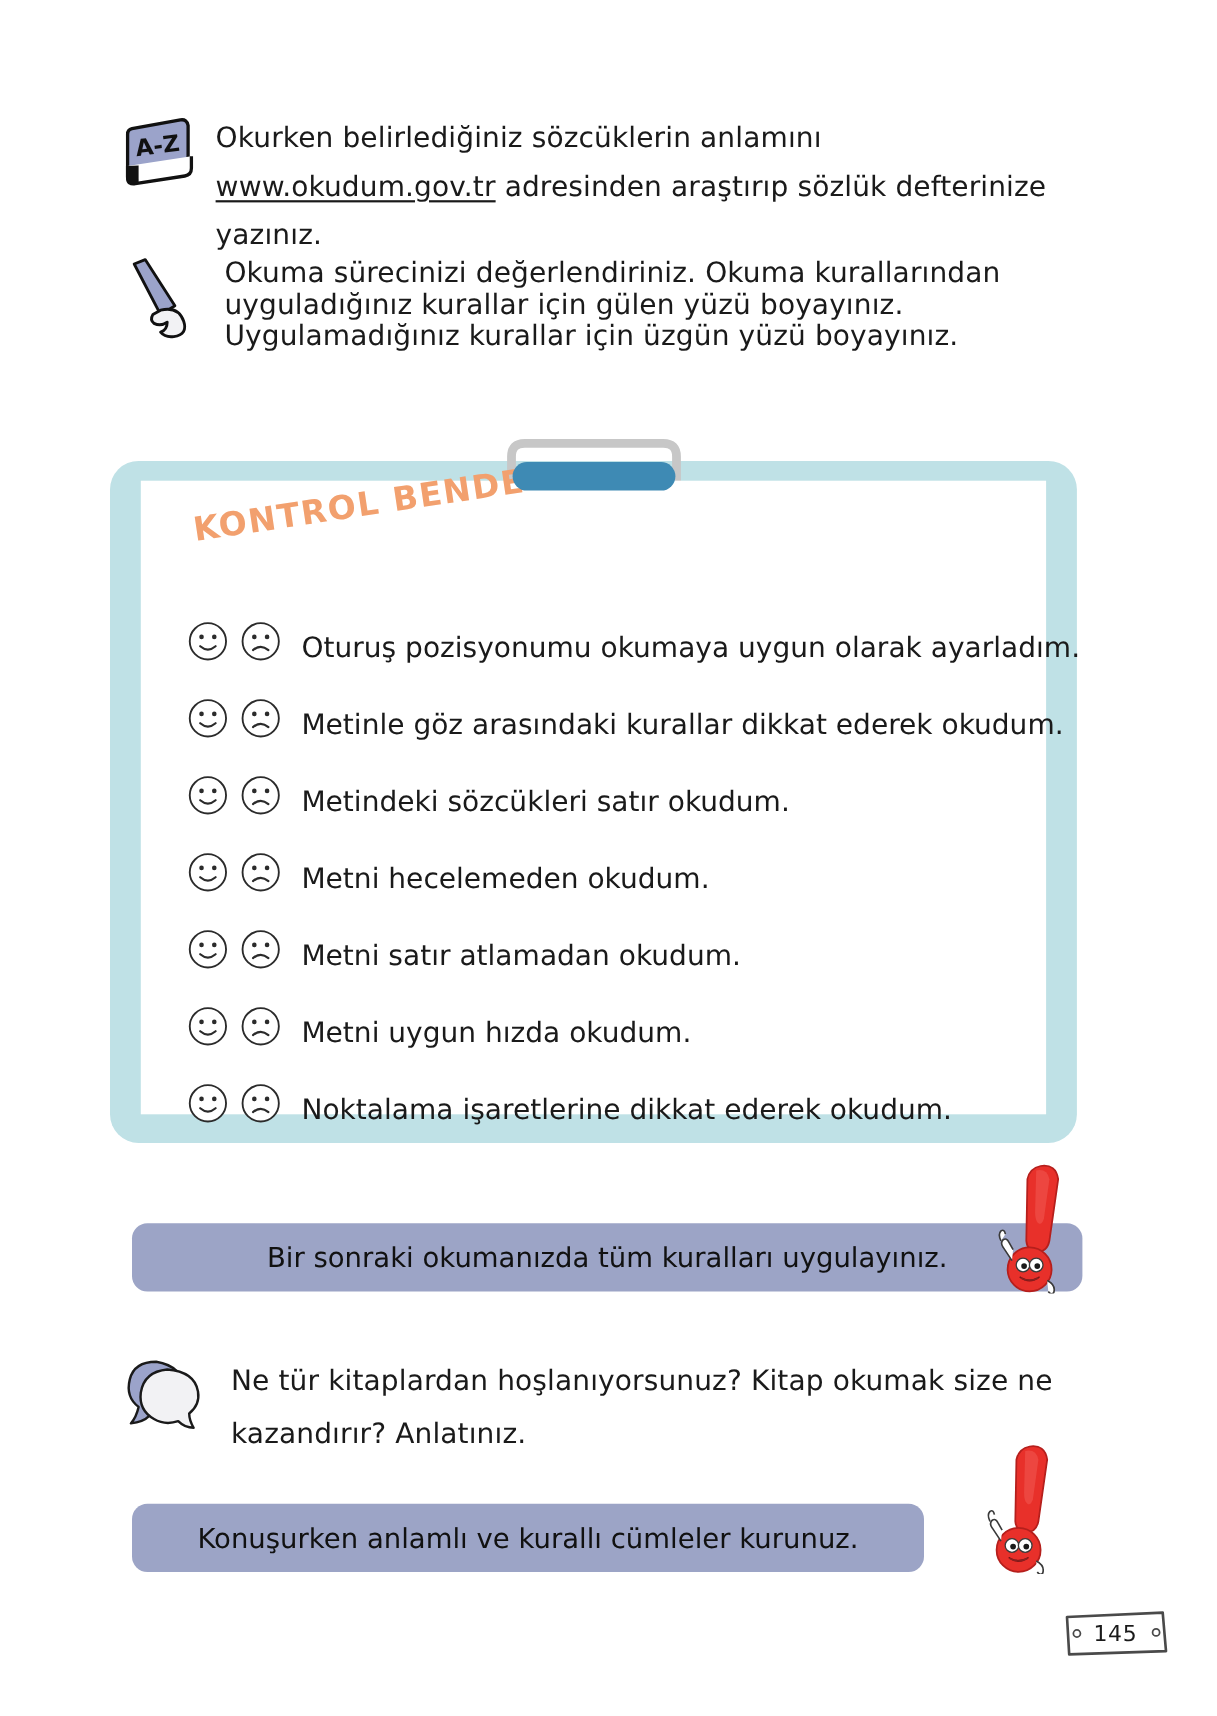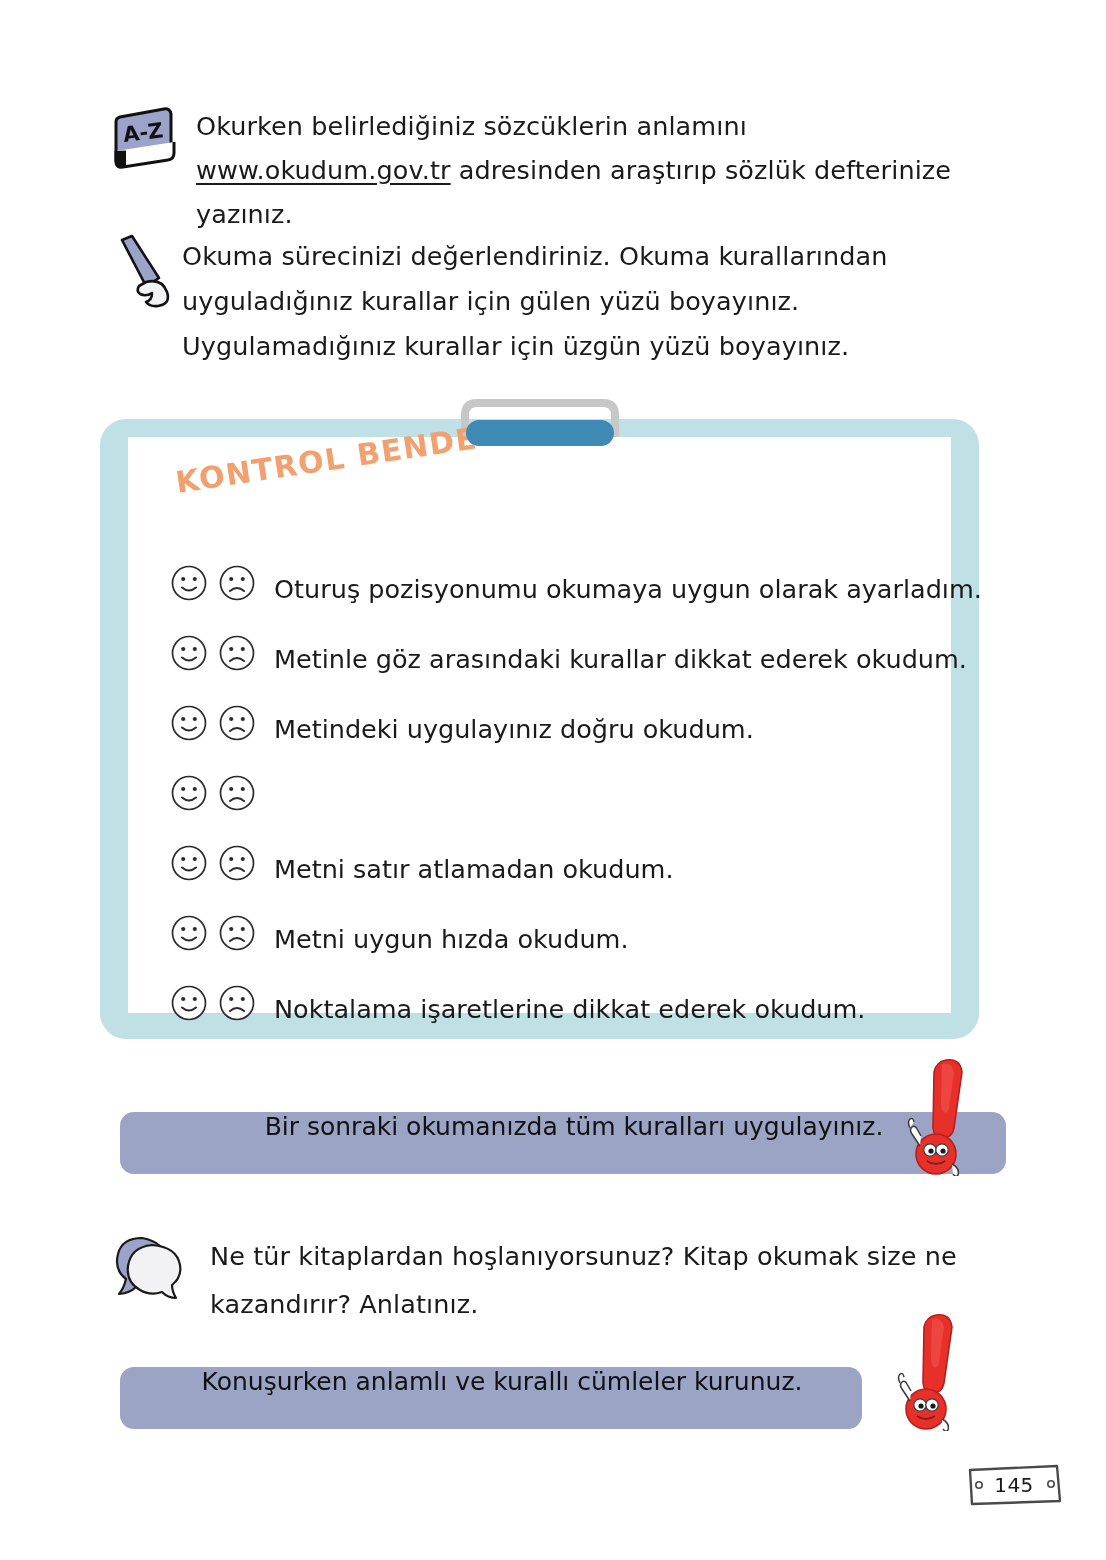--- a/index.html
+++ b/index.html
@@ -56,23 +56,24 @@
     width: 840px;
   }
 
   
   #row-paint {
     left: 112px;
     top: 234px;
     width: 880px;
   }
   #row-paint .instr-text {
+    margin-left: 22px;
     width: 790px;
     font-size: 25.5px;
-    line-height: 45px;
+    line-height: 29px;
   }
 
   
   #row-speak {
     left: 112px;
     top: 1232px;
     width: 880px;
   }
   #row-speak .instr-text {
     margin-left: 24px;
@@ -163,23 +164,22 @@
     white-space: nowrap;
   }
 
   
   .banner {
     position: absolute;
     height: 62px;
     background: #9ca4c6;
     border-radius: 14px;
     display: flex;
-    align-items: flex-start;
+    align-items: center;
     justify-content: center;
-    padding-left: 22px;
   }
   .banner .banner-text {
     font-family: "DejaVu Sans", sans-serif;
     font-size: 25px;
     color: #111111;
     white-space: nowrap;
   }
   #banner-reading { left: 120px; top: 1112px; width: 864px; }
   #banner-speaking { left: 120px; top: 1367px; width: 720px; }
 
@@ -309,40 +309,41 @@
             </svg>
           </span>
           <span class="face">
             <svg width="38" height="38" viewBox="0 0 38 38" xmlns="http://www.w3.org/2000/svg">
               <circle cx="19" cy="19" r="16.5" fill="#fff" stroke="#2b2b2b" stroke-width="1.7"></circle>
               <circle cx="13.2" cy="15" r="2.1" fill="#2b2b2b"></circle>
               <circle cx="24.8" cy="15" r="2.1" fill="#2b2b2b"></circle>
               <path d="M12 27 Q19 21 26 27" fill="none" stroke="#2b2b2b" stroke-width="2" stroke-linecap="round"></path>
             </svg>
           </span>
-          <span class="check-label">Metindeki uygulayınız doğru okudum.</span>
-        </div>
-
-        <div class="check-row">
-          <span class="face">
-            <svg width="38" height="38" viewBox="0 0 38 38" xmlns="http://www.w3.org/2000/svg">
-              <circle cx="19" cy="19" r="16.5" fill="#fff" stroke="#2b2b2b" stroke-width="1.7"></circle>
-              <circle cx="13.2" cy="15" r="2.1" fill="#2b2b2b"></circle>
-              <circle cx="24.8" cy="15" r="2.1" fill="#2b2b2b"></circle>
-              <path d="M12 23.5 Q19 29.5 26 23.5" fill="none" stroke="#2b2b2b" stroke-width="2" stroke-linecap="round"></path>
-            </svg>
-          </span>
-          <span class="face">
-            <svg width="38" height="38" viewBox="0 0 38 38" xmlns="http://www.w3.org/2000/svg">
-              <circle cx="19" cy="19" r="16.5" fill="#fff" stroke="#2b2b2b" stroke-width="1.7"></circle>
-              <circle cx="13.2" cy="15" r="2.1" fill="#2b2b2b"></circle>
-              <circle cx="24.8" cy="15" r="2.1" fill="#2b2b2b"></circle>
-              <path d="M12 27 Q19 21 26 27" fill="none" stroke="#2b2b2b" stroke-width="2" stroke-linecap="round"></path>
-            </svg>
-          </span>
+          <span class="check-label">Metindeki sözcükleri satır okudum.</span>
+        </div>
+
+        <div class="check-row">
+          <span class="face">
+            <svg width="38" height="38" viewBox="0 0 38 38" xmlns="http://www.w3.org/2000/svg">
+              <circle cx="19" cy="19" r="16.5" fill="#fff" stroke="#2b2b2b" stroke-width="1.7"></circle>
+              <circle cx="13.2" cy="15" r="2.1" fill="#2b2b2b"></circle>
+              <circle cx="24.8" cy="15" r="2.1" fill="#2b2b2b"></circle>
+              <path d="M12 23.5 Q19 29.5 26 23.5" fill="none" stroke="#2b2b2b" stroke-width="2" stroke-linecap="round"></path>
+            </svg>
+          </span>
+          <span class="face">
+            <svg width="38" height="38" viewBox="0 0 38 38" xmlns="http://www.w3.org/2000/svg">
+              <circle cx="19" cy="19" r="16.5" fill="#fff" stroke="#2b2b2b" stroke-width="1.7"></circle>
+              <circle cx="13.2" cy="15" r="2.1" fill="#2b2b2b"></circle>
+              <circle cx="24.8" cy="15" r="2.1" fill="#2b2b2b"></circle>
+              <path d="M12 27 Q19 21 26 27" fill="none" stroke="#2b2b2b" stroke-width="2" stroke-linecap="round"></path>
+            </svg>
+          </span>
+          <span class="check-label">Metni hecelemeden okudum.</span>
         </div>
 
         <div class="check-row">
           <span class="face">
             <svg width="38" height="38" viewBox="0 0 38 38" xmlns="http://www.w3.org/2000/svg">
               <circle cx="19" cy="19" r="16.5" fill="#fff" stroke="#2b2b2b" stroke-width="1.7"></circle>
               <circle cx="13.2" cy="15" r="2.1" fill="#2b2b2b"></circle>
               <circle cx="24.8" cy="15" r="2.1" fill="#2b2b2b"></circle>
               <path d="M12 23.5 Q19 29.5 26 23.5" fill="none" stroke="#2b2b2b" stroke-width="2" stroke-linecap="round"></path>
             </svg>

